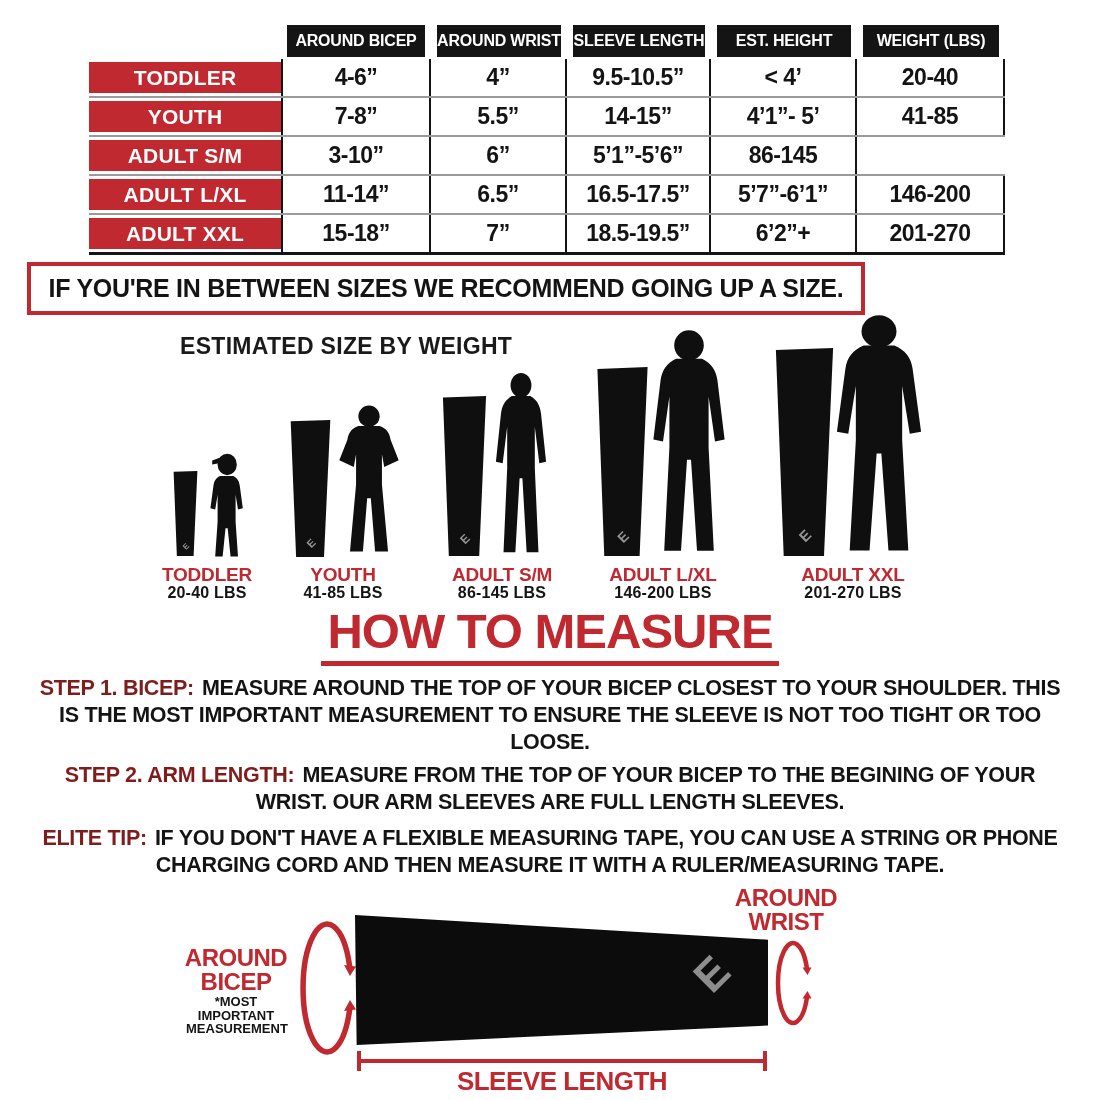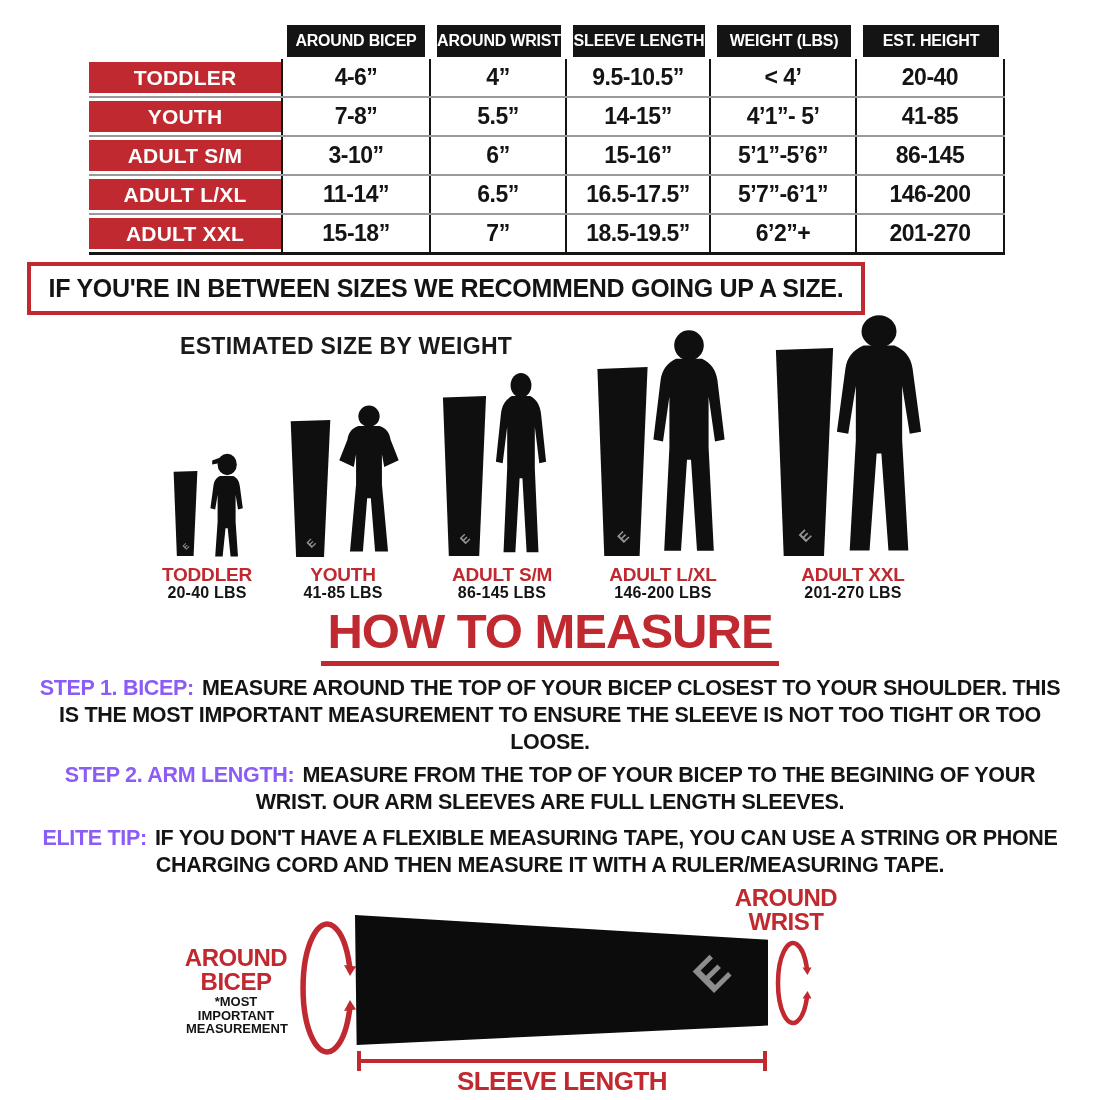--- a/index.html
+++ b/index.html
@@ -39,21 +39,21 @@
   .person { position:absolute; fill:#0f0f0f; }
   .g-label { position:absolute; width:140px; top:565px; text-align:center; line-height:1.0; }
   .g-name { color:#C0292F; font-size:19px; font-weight:bold; letter-spacing:-0.2px; }
   .g-weight { color:#141414; font-size:16px; font-weight:bold; margin-top:1px; letter-spacing:0.2px; }
   
   .htm-wrap { position:absolute; top:603px; left:0; width:1100px; text-align:center; }
   .htm-title { display:inline-block; font-size:49px; font-weight:bold; color:#C0292F;
                border-bottom:5px solid #C0292F; padding:0 6px 2px; letter-spacing:-1px; }
   .step { position:absolute; left:30px; width:1040px; text-align:center;
           font-size:21.5px; font-weight:bold; color:#141414; line-height:1.25; letter-spacing:-0.3px; }
-  .step .lead { color:#8b5cf6; margin-right:8px; }
+  .step .lead { color:#7f1d1d; margin-right:8px; }
   .step-1 { top:675px; }
   .step-2 { top:762px; }
   .step-3 { top:825px; }
   
   .d-bicep-label { position:absolute; left:171px; top:946px; width:130px; text-align:center;
                    color:#C0292F; font-size:24px; font-weight:bold; line-height:0.98; letter-spacing:-0.5px; }
   .d-bicep-note  { position:absolute; left:186px; top:995px; width:100px; text-align:center;
                    color:#141414; font-size:13px; font-weight:bold; line-height:1.05; }
   .d-wrist-label { position:absolute; left:726px; top:886px; width:120px; text-align:center;
                    color:#C0292F; font-size:24px; font-weight:bold; line-height:0.98; letter-spacing:-0.5px; }
@@ -95,24 +95,24 @@
       <div>
           <div class="hbox">AROUND BICEP</div>
         </div>
       <div>
           <div class="hbox">AROUND WRIST</div>
         </div>
       <div>
           <div class="hbox">SLEEVE LENGTH</div>
         </div>
       <div>
+          <div class="hbox">EST. HEIGHT</div>
+        </div>
+      <div>
           <div class="hbox">WEIGHT (LBS)</div>
-        </div>
-      <div>
-          <div class="hbox">EST. HEIGHT</div>
         </div>
     </div>
     <div class="t-row t-data">
       <div class="lbox">TODDLER</div>
       <div class="vcell first">4-6”</div>
       <div class="vcell">4”</div>
       <div class="vcell">9.5-10.5”</div>
       <div class="vcell">&lt; 4’</div>
       <div class="vcell">20-40</div>
     </div>
@@ -121,21 +121,20 @@
       <div class="vcell first">7-8”</div>
       <div class="vcell">5.5”</div>
       <div class="vcell">14-15”</div>
       <div class="vcell">4’1”- 5’</div>
       <div class="vcell">41-85</div>
     </div>
     <div class="t-row t-data">
       <div class="lbox">ADULT S/M</div>
       <div class="vcell first">3-10”</div>
       <div class="vcell">6”</div>
-      <div class="vcell">15-16”</div>
       <div class="vcell">5’1”-5’6”</div>
       <div class="vcell">86-145</div>
     </div>
     <div class="t-row t-data">
       <div class="lbox">ADULT L/XL</div>
       <div class="vcell first">11-14”</div>
       <div class="vcell">6.5”</div>
       <div class="vcell">16.5-17.5”</div>
       <div class="vcell">5’7”-6’1”</div>
       <div class="vcell">146-200</div>

